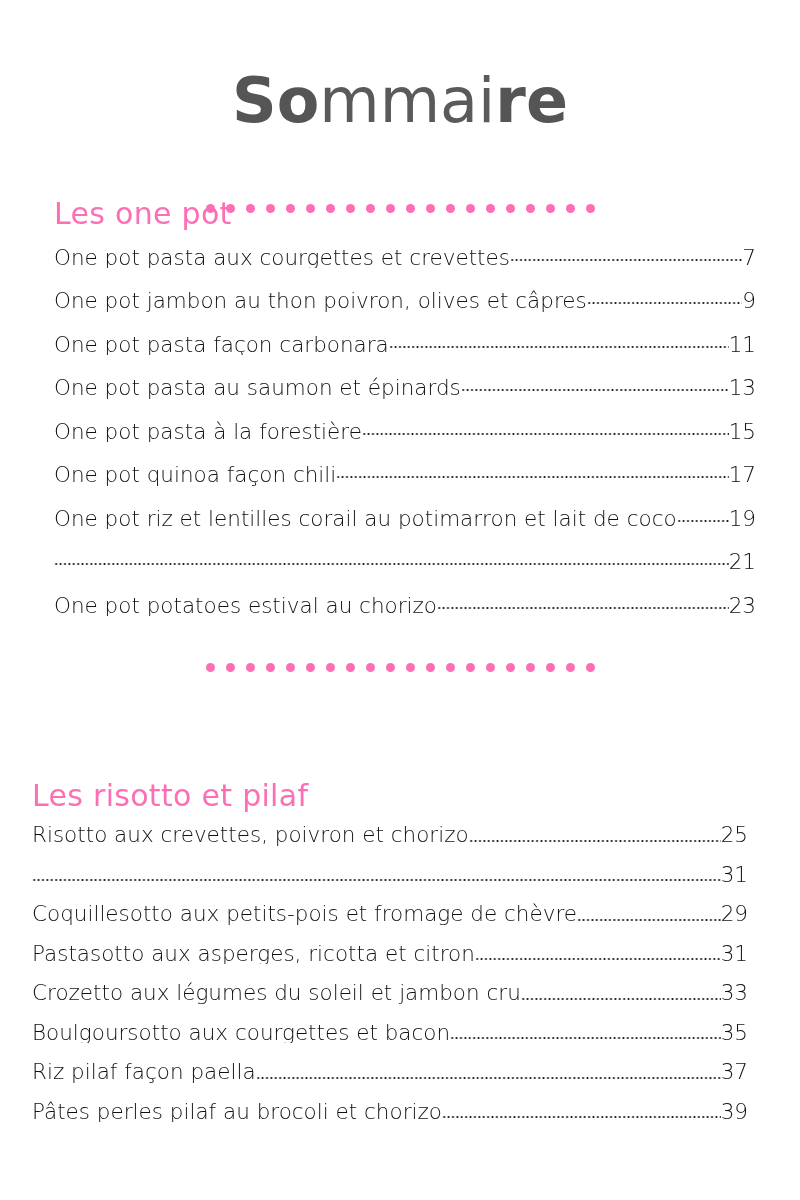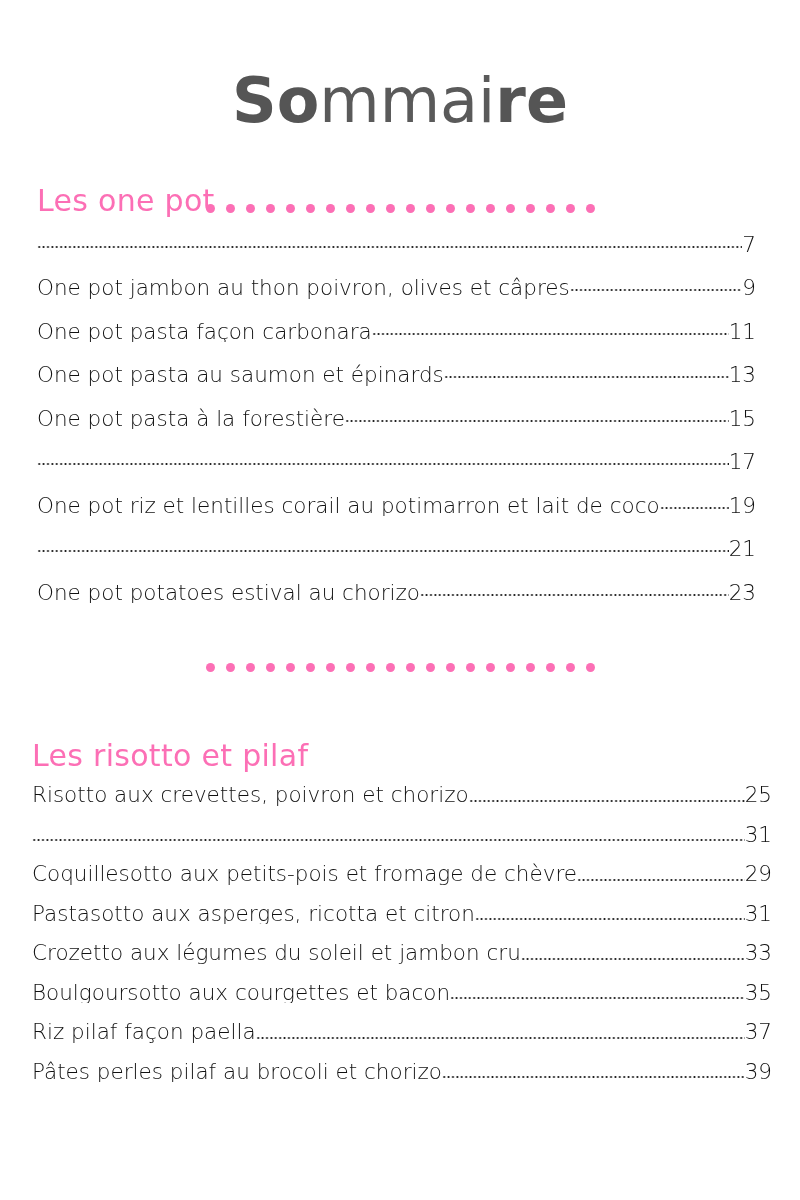--- a/index.html
+++ b/index.html
@@ -51,22 +51,22 @@
     height: 9px;
     border-radius: 50%;
     background: #fc6fb5;
     flex: 0 0 auto;
   }
   #sep-top  { margin-top: 30px; }
   #sep-mid  { margin-top: 0px; }
 
   
   .section { position: absolute; left: 0; right: 0; }
-  #section-one   { top: 183px; padding-left: 37px; padding-right: 44px; }
-  #section-two   { top: 738px; padding-left: 32px; padding-right: 28px; }
+  #section-one   { top: 196px; padding-left: 54px; padding-right: 44px; }
+  #section-two   { top: 778px; padding-left: 32px; padding-right: 52px; }
 
   .section-title {
     color: #fc6fb5;
     font-size: 30px;
     font-weight: 400;
     letter-spacing: 0.3px;
     margin: 0 0 12px 0;
     font-family: "DejaVu Sans", sans-serif;
   }
   #section-two .section-title { margin-bottom: 11px; }
@@ -150,20 +150,21 @@
       <span class="dot"></span>
       <span class="dot"></span>
       <span class="dot"></span>
       <span class="dot"></span>
     </div>
 
   <div class="section" id="section-one">
     <h2 class="section-title">Les one pot</h2>
     <ul class="toc-list" id="list-one">
         <li class="toc-entry">
+          <span class="entry-title">One pot pasta aux courgettes et crevettes</span>
           <span class="leader"></span>
           <span class="entry-page">7</span>
         </li>
         <li class="toc-entry">
           <span class="entry-title">One pot jambon au thon poivron, olives et câpres</span>
           <span class="leader"></span>
           <span class="entry-page">9</span>
         </li>
         <li class="toc-entry">
           <span class="entry-title">One pot pasta façon carbonara</span>
@@ -174,20 +175,21 @@
           <span class="entry-title">One pot pasta au saumon et épinards</span>
           <span class="leader"></span>
           <span class="entry-page">13</span>
         </li>
         <li class="toc-entry">
           <span class="entry-title">One pot pasta à la forestière</span>
           <span class="leader"></span>
           <span class="entry-page">15</span>
         </li>
         <li class="toc-entry">
+          <span class="entry-title">One pot quinoa façon chili</span>
           <span class="leader"></span>
           <span class="entry-page">17</span>
         </li>
         <li class="toc-entry">
           <span class="entry-title">One pot riz et lentilles corail au potimarron et lait de coco</span>
           <span class="leader"></span>
           <span class="entry-page">19</span>
         </li>
         <li class="toc-entry">
           <span class="leader"></span>

